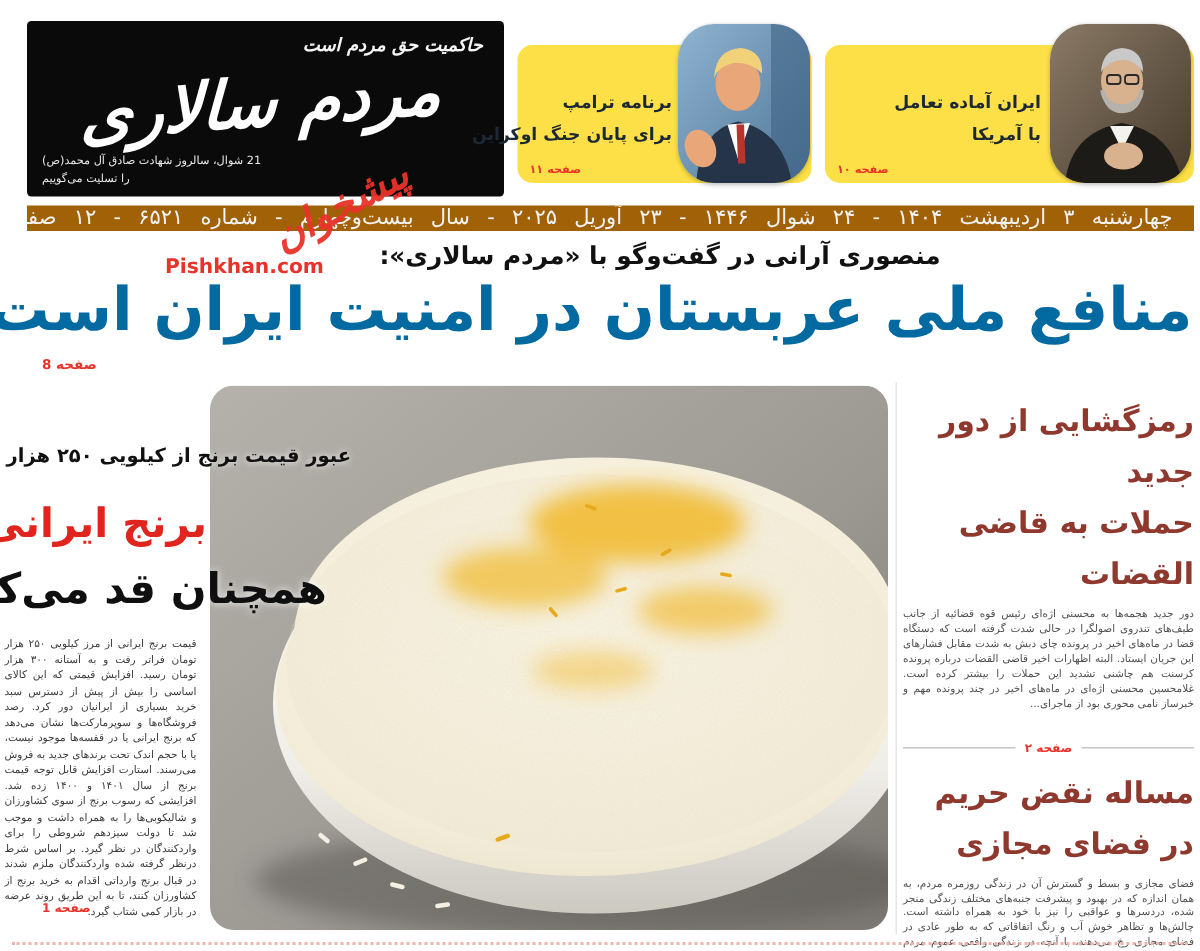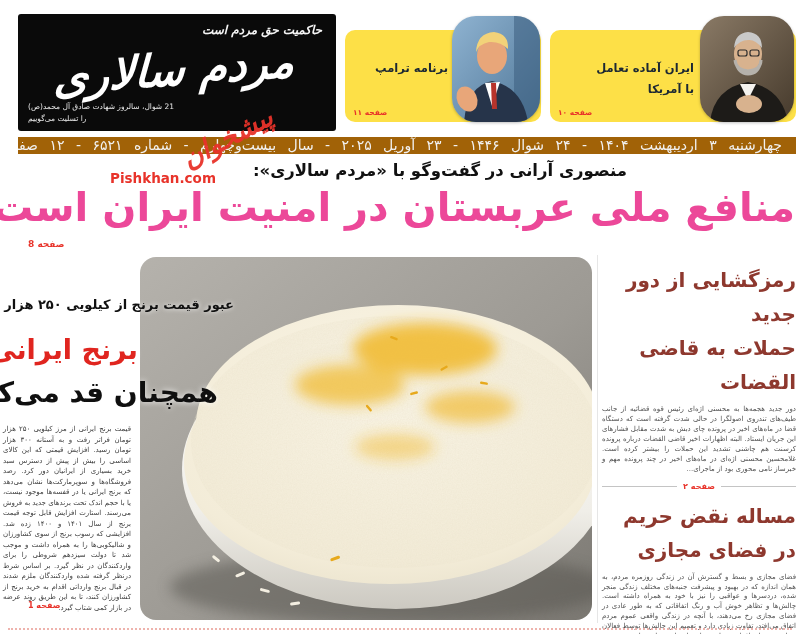--- a/index.html
+++ b/index.html
@@ -67,21 +67,21 @@
     position:absolute; left:110px; top:170px; z-index:30; color:#e8332a;
     font-size:13.5px; font-weight:bold; direction:ltr;
   }
   
   .lead-kicker {
     position:absolute; left:85px; top:161px; width:710px; text-align:center;
     font-size:16.5px; font-weight:bold; color:#111; z-index:10;
   }
   .lead-headline {
     position:absolute; left:60px; top:184px; width:735px; text-align:center;
-    font-size:40px; font-weight:bold; color:#ec4899; letter-spacing:-1px;
+    font-size:40px; font-weight:bold; color:#0369a1; letter-spacing:-1px;
     white-space:nowrap; z-index:10;
   }
   .page-ref { font-weight:bold; color:#e8332a; cursor:pointer; }
   .lead-page { position:absolute; left:28px; top:239px; font-size:9px; z-index:10; }
   
   .rice-figure {
     position:absolute; left:140px; top:257px; width:452px; height:363px;
     border-radius:16px; overflow:hidden;
   }
   .rice-figure svg { display:block; width:100%; height:100%; }
@@ -111,21 +111,21 @@
     position:absolute; left:597px; top:255px; width:1px; height:368px; background:#e6e6e6;
   }
   .right-col { position:absolute; left:602px; top:263px; width:194px; }
   .r-headline {
     text-align:right; font-size:20px; font-weight:bold; color:#8e382e; line-height:1.7;
   }
   .r-body {
     margin-top:6px; font-size:7px; line-height:1.42; color:#4f4f4f; text-align:justify;
   }
   .r-sep {
-    display:flex; align-items:center; gap:6px; margin:7px 0 8px 0;text-align:center;
+    display:flex; align-items:center; gap:6px; margin:19px 0 8px 0;text-align:center;
   }
   .r-sep .line { flex:1; height:1px; background:#c4c4c4; }
   .r-sep .page-ref { font-size:8px; white-space:nowrap; }
   
   .bottom-divider {
     position:absolute; left:8px; top:628px; width:784px; height:0;
     border-top:2px dotted #eeb3ad;
   }
 </style>
 </head>
@@ -138,20 +138,21 @@
     <div class="title">مردم سالاری</div>
     <div class="condolence">
       <div>21 شوال، سالروز شهادت صادق آل محمد(ص)</div>
       <div>را تسلیت می‌گوییم</div>
     </div>
   </div>
 
   <div class="story-box trump">
     <div class="story-title">
       <div>برنامه ترامپ</div>
+      <div>برای پایان جنگ اوکراین</div>
     </div>
     <div class="story-page page-ref">صفحه ۱۱</div>
   </div>
   <div class="photo-thumb trump-pos">
     <svg viewBox="0 0 88 106" preserveAspectRatio="none">
       <defs>
         <linearGradient id="tbg" x1="0" y1="0" x2="1" y2="1">
           <stop offset="0" stop-color="#8fb3d1"></stop>
             <stop offset="1" stop-color="#4f7697"></stop>
         </linearGradient>

